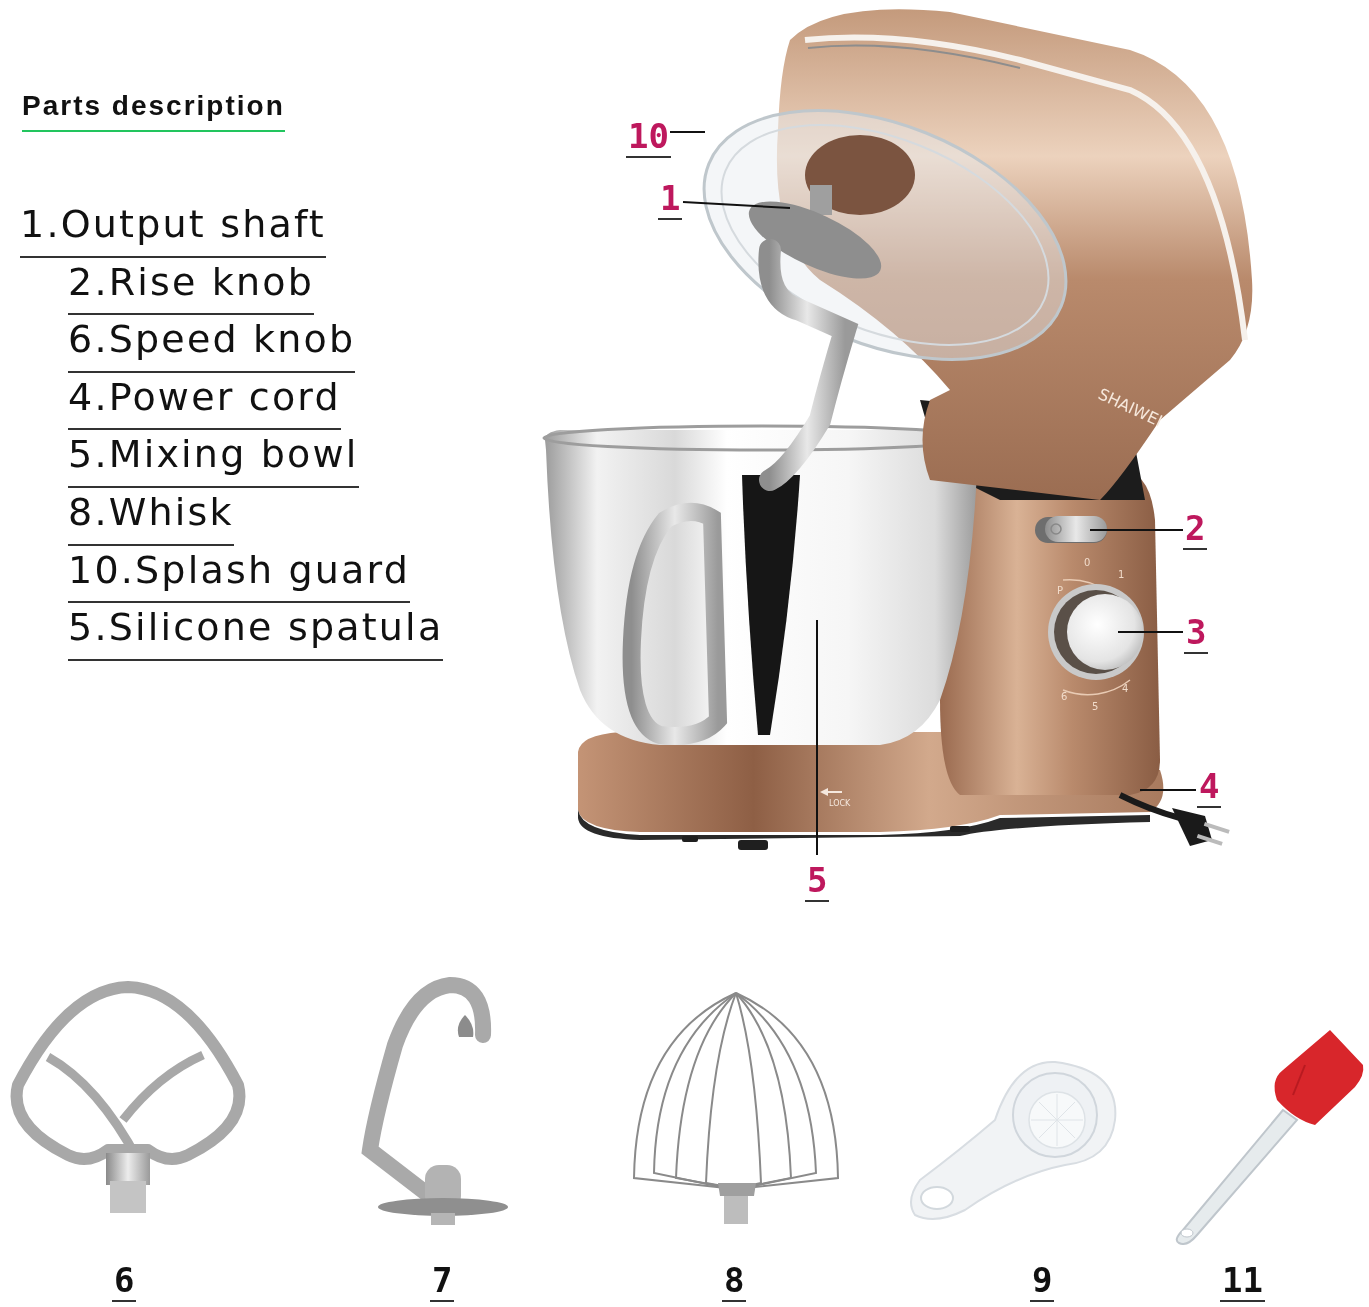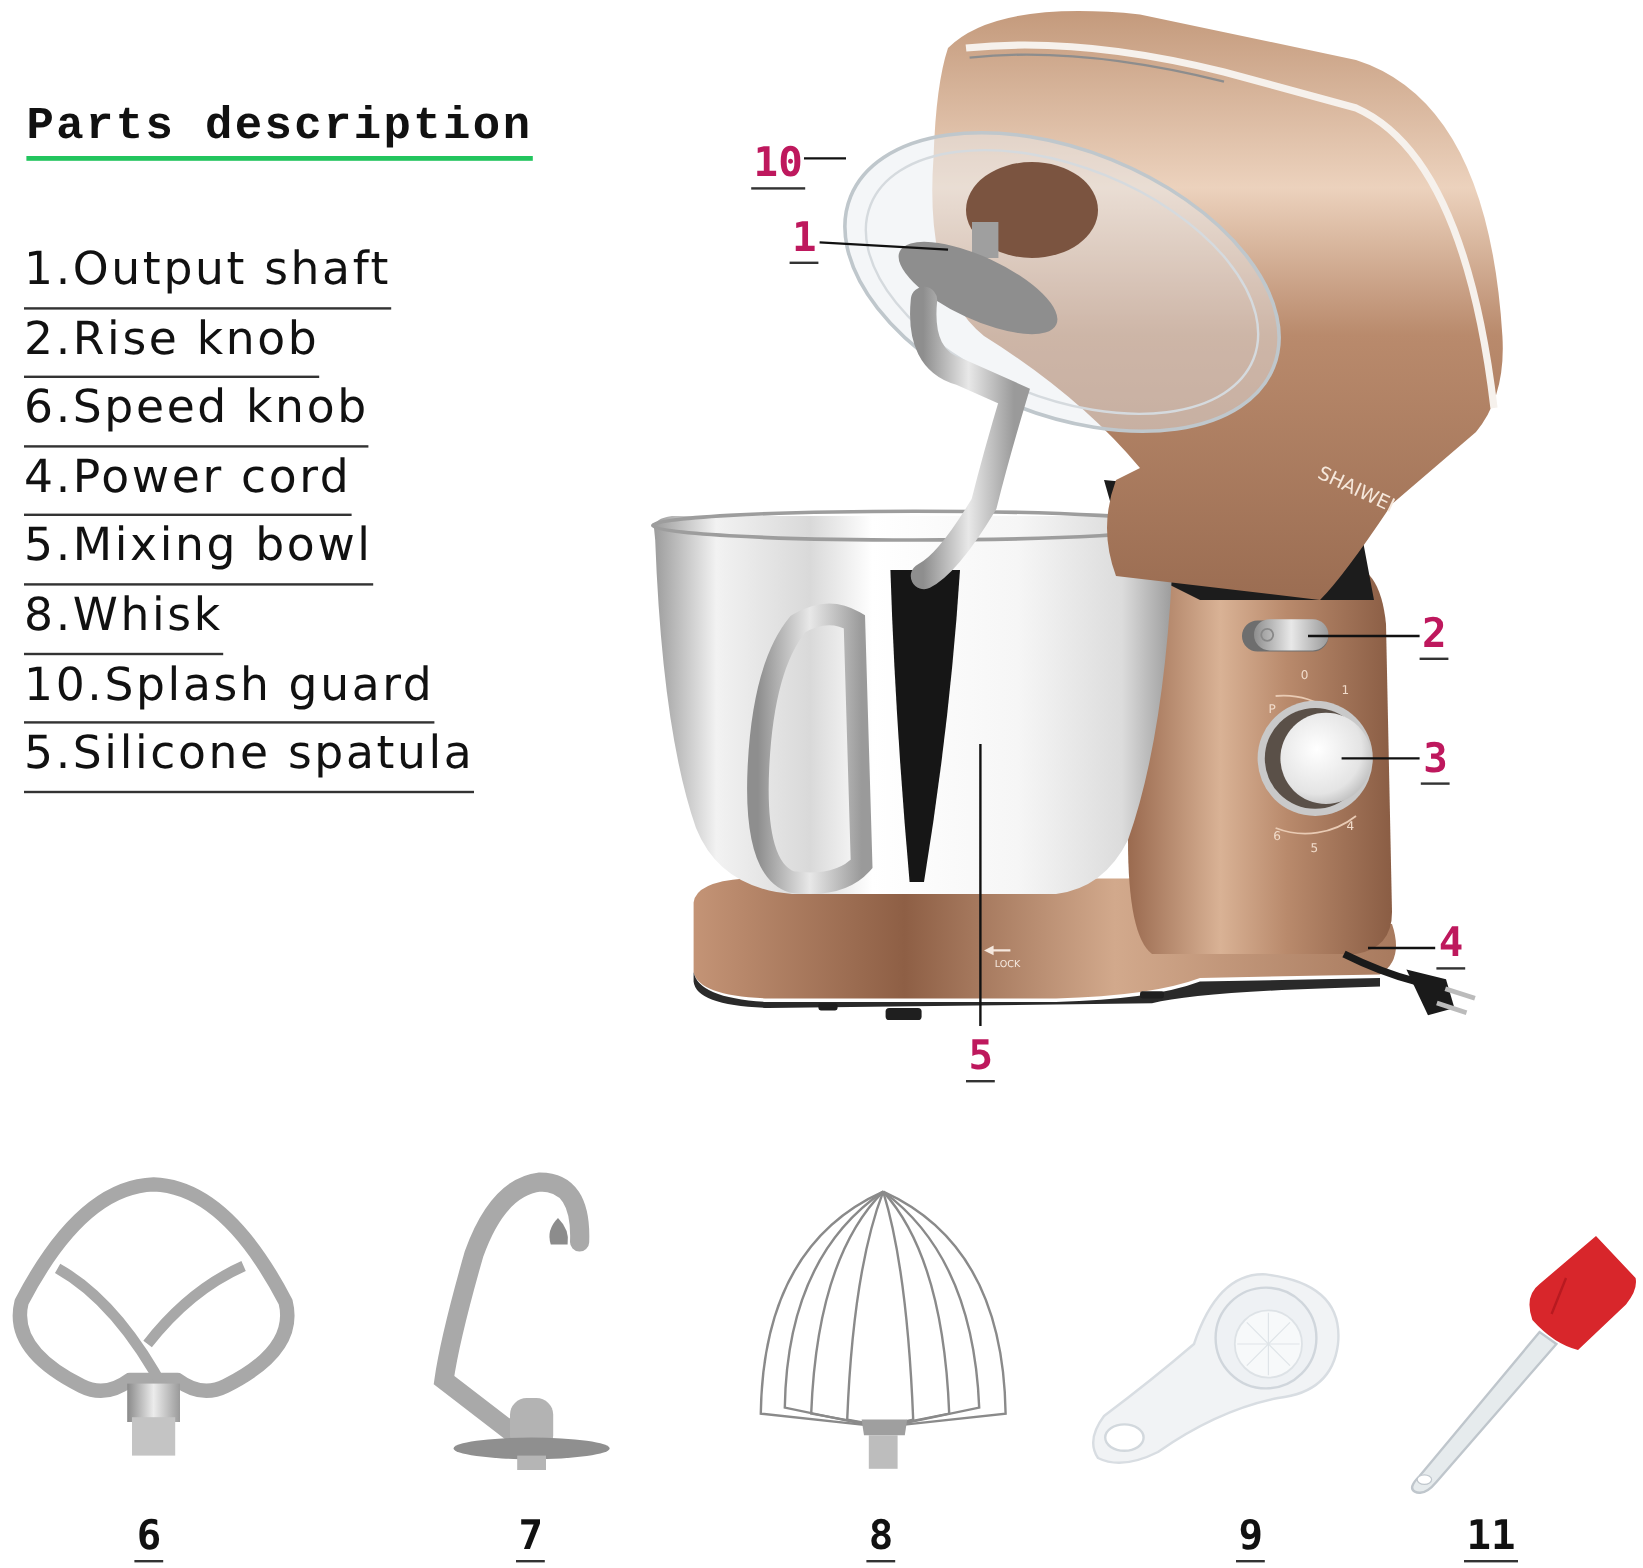--- a/index.html
+++ b/index.html
@@ -1,34 +1,34 @@
 <!DOCTYPE html>
 <html><head>
 <meta charset="utf-8">
 <style>
   * { box-sizing: border-box; margin: 0; padding: 0; }
   html, body { width: 1369px; height: 1307px; background: #ffffff; overflow: hidden; }
   body { position: relative; font-family: "DejaVu Sans", sans-serif; color: #111; }
 
   .heading {
     position: absolute; left: 22px; top: 84px;
-    font-family: Liberation Mono, monospace; font-weight: bold;
-    font-size: 38px; letter-spacing: 2px; line-height: 44px;
-    border-bottom: 4px solid #22c55e; padding-bottom: 2px;
+    font-family: Liberation Sans, sans-serif; font-weight: bold;
+    font-size: 28px; letter-spacing: 2px; line-height: 44px;
+    border-bottom: 2px solid #22c55e; padding-bottom: 2px;
   }
   .parts-list { position: absolute; left: 20px; top: 200px; }
   .part-item {
     display: block; width: max-content;
     font-family: "DejaVu Sans", sans-serif; font-size: 38px;
     letter-spacing: 2.2px; line-height: 44px; height: 57.6px;
     border-bottom: 2px solid #333; padding-top: 2px;
     margin-bottom: 0;
   }
   
-  .parts-list .part-item + .part-item { margin-top: 0; }
+  .parts-list .part-item + .part-item { margin-top: 0; margin-left: 48px; }
 
   .diagram { position: absolute; left: 540px; top: 0; width: 829px; height: 920px; }
   .callout-num {
     position: absolute; font-family: "DejaVu Sans Mono", monospace; font-weight: bold;
     font-size: 34px; line-height: 36px; color: #be185d;
     border-bottom: 2px solid #333; padding: 0 2px 2px;
   }
 
   .accessory-label {
     position: absolute; top: 1262px;

